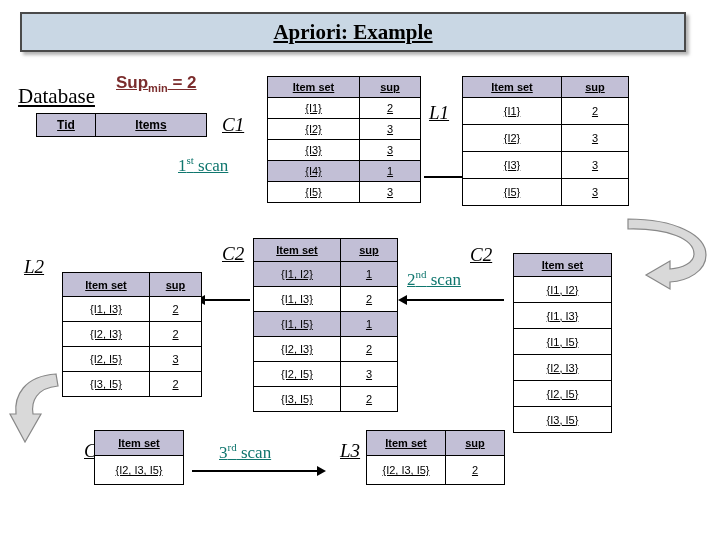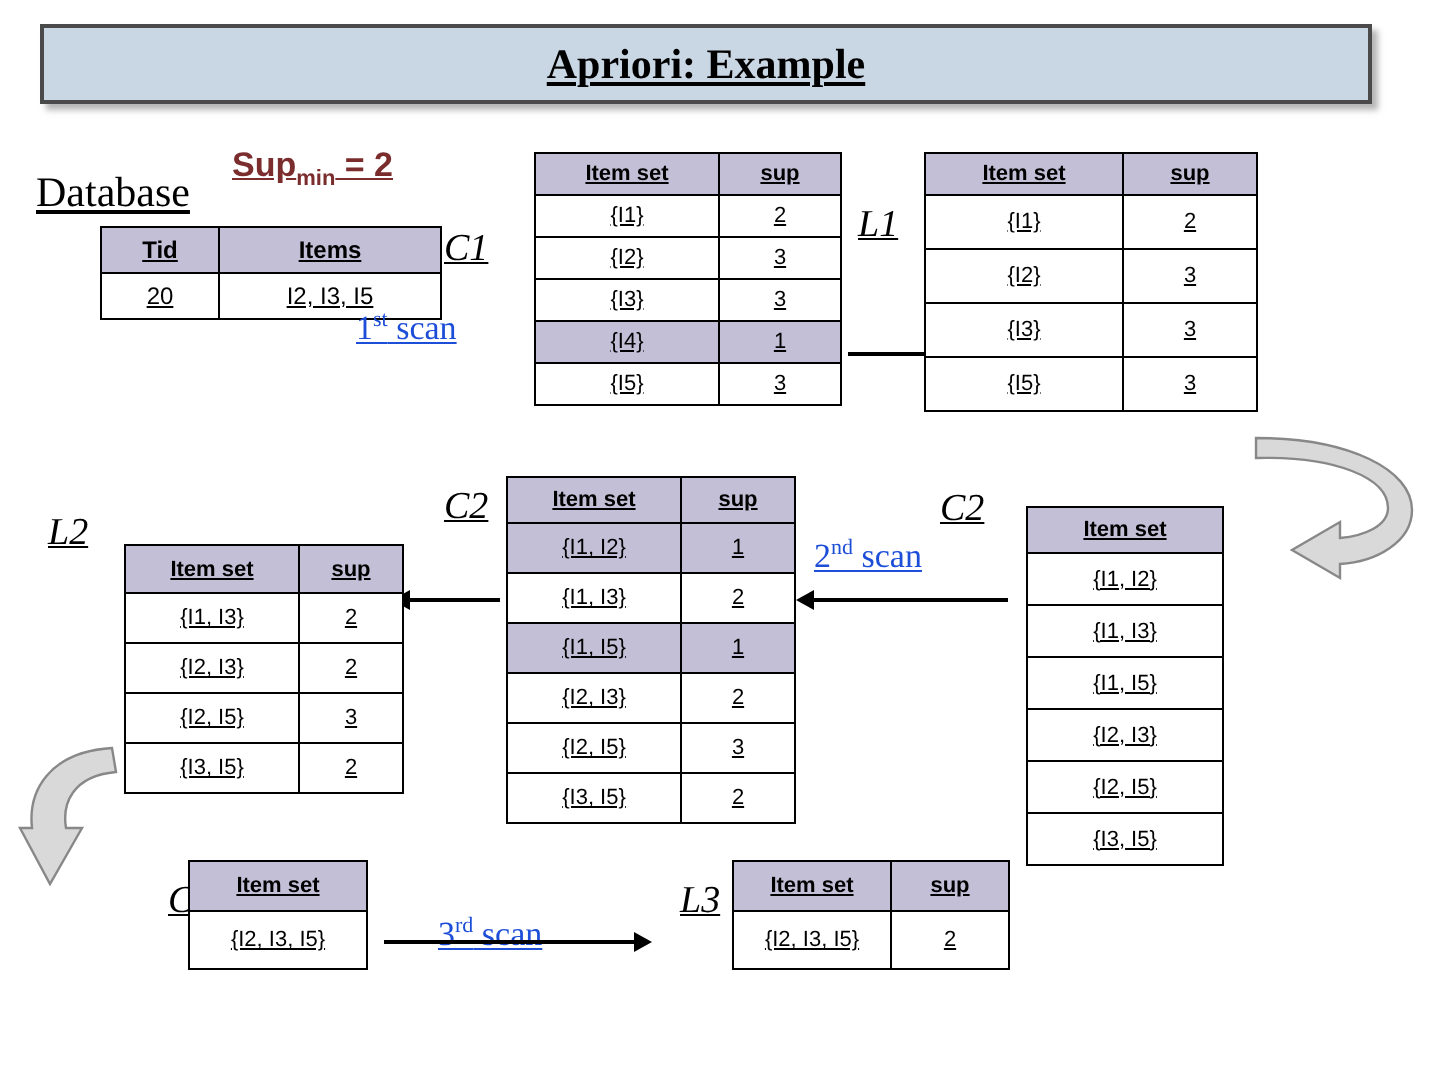--- a/index.html
+++ b/index.html
@@ -30,21 +30,21 @@
   }
   .label-italic {
     font-family: "Liberation Serif", serif;
     font-style: italic;
     font-size: 19px;
     color: #000;
   }
   .scan-label {
     font-family: "Liberation Serif", serif;
     font-size: 17px;
-    color: #1d4ed8;
+    color: #0f766e;
     white-space: nowrap;
   }
   .scan-label sup { font-size: 11px; }
 
   
   table.grid {
     border-collapse: collapse;
     background: #fff;
   }
   table.grid td, table.grid th {
@@ -111,33 +111,29 @@
 <div id="title-bar" class="abs">
   <span class="t">Apriori: Example</span>
 </div>
 
 <div class="abs" id="supmin" style="left:116px; top:58px;margin-top:15px;">
   <span>Sup</span><sub>min</sub><span> = 2</span>
 </div>
 
 <div class="abs db-title" style="left:18px; top:84px;">Database</div>
 
-<div class="abs" style="left:34px; top:113px;padding-left:16px;">
+<div class="abs" style="left:20px; top:113px;padding-left:16px;">
   <table class="grid" id="db-table">
     <thead>
       <tr>
         <th style="width:58px;">Tid</th>
         <th style="width:110px;">Items</th>
       </tr>
     </thead>
     <tbody>
-      <tr>
-        <td>20</td>
-        <td>I2, I3, I5</td>
-      </tr>
     </tbody>
   </table>
 </div>
 
 <div class="abs label-italic" style="left:222px; top:114px;">
   <span>C1</span>
 </div>
 <div class="abs scan-label" style="left:178px; top:154px;">
   <span>1</span><sup>st</sup><span> scan</span>
 </div>
@@ -348,21 +344,21 @@
       </tr>
     </thead>
     <tbody>
       <tr>
         <td style="height:28px;">{I2, I3, I5}</td>
       </tr>
     </tbody>
   </table>
 </div>
 
-<div class="abs scan-label" style="left:219px; top:457px;">
+<div class="abs scan-label" style="left:219px; top:441px;">
   <span>3</span><sup>rd</sup><span> scan</span>
 </div>
 <div class="abs arrow-line" style="left:192px; top:470px; width:125px;"></div>
 <div class="abs arrow-head-r" style="left:317px; top:466px;"></div>
 
 <div class="abs label-italic" style="left:340px; top:440px;">
   <span>L3</span>
 </div>
 
 <div class="abs" style="left:366px; top:430px;">

